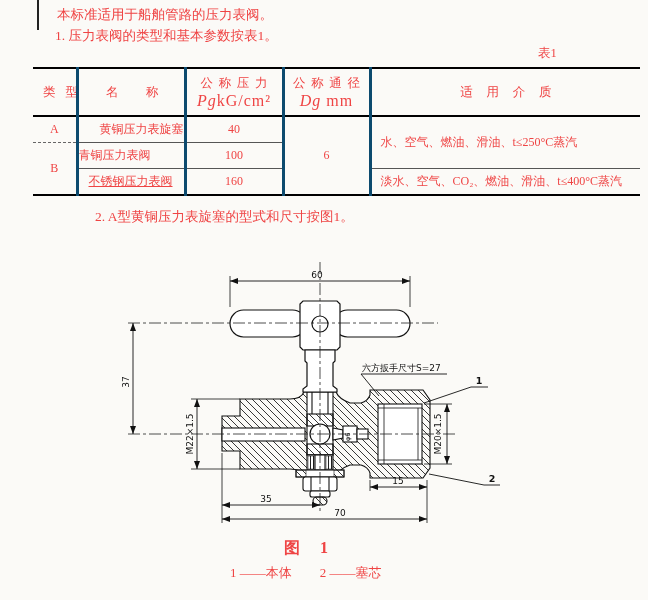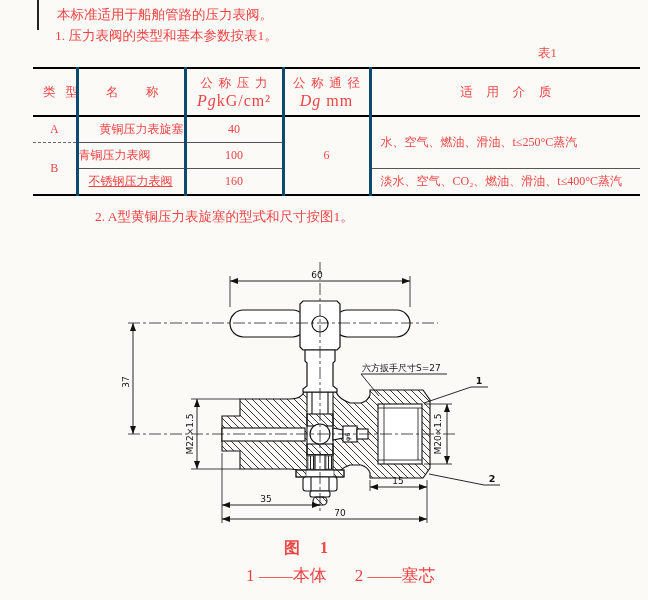--- a/index.html
+++ b/index.html
@@ -25,21 +25,21 @@
   .unitline{font-size:16px;letter-spacing:1px;}
   .unitline i{font-family:"Liberation Serif",serif;}
   .cell-left{text-align:left !important;padding-left:9px !important;}
   
   svg{position:absolute;left:0;top:0;}
   .dimtxt{font-family:"DejaVu Sans","Liberation Sans",sans-serif;font-size:9px;fill:#111;}
   .dimtxt-sm{font-family:"DejaVu Sans",sans-serif;font-size:6.5px;fill:#111;}
   .callout{font-family:"DejaVu Sans",sans-serif;font-size:9.5px;font-weight:bold;fill:#111;}
   #fig-caption{left:284px;top:538px;width:100px;font-size:16px;font-weight:600;
        letter-spacing:2px;}
-  #fig-legend{left:246px;top:564px;font-size:17px;}
+  #fig-legend{left:230px;top:564px;font-size:13px;}
   #fig-legend span{margin-right:28px;}
 </style>
 </head>
 <body>
 
 <div id="page">
 
   <div id="border-artifact" class="abs"></div>
 
   <div class="abs txt" style="left:57px;top:6px;">本标准适用于船舶管路的压力表阀。</div>

